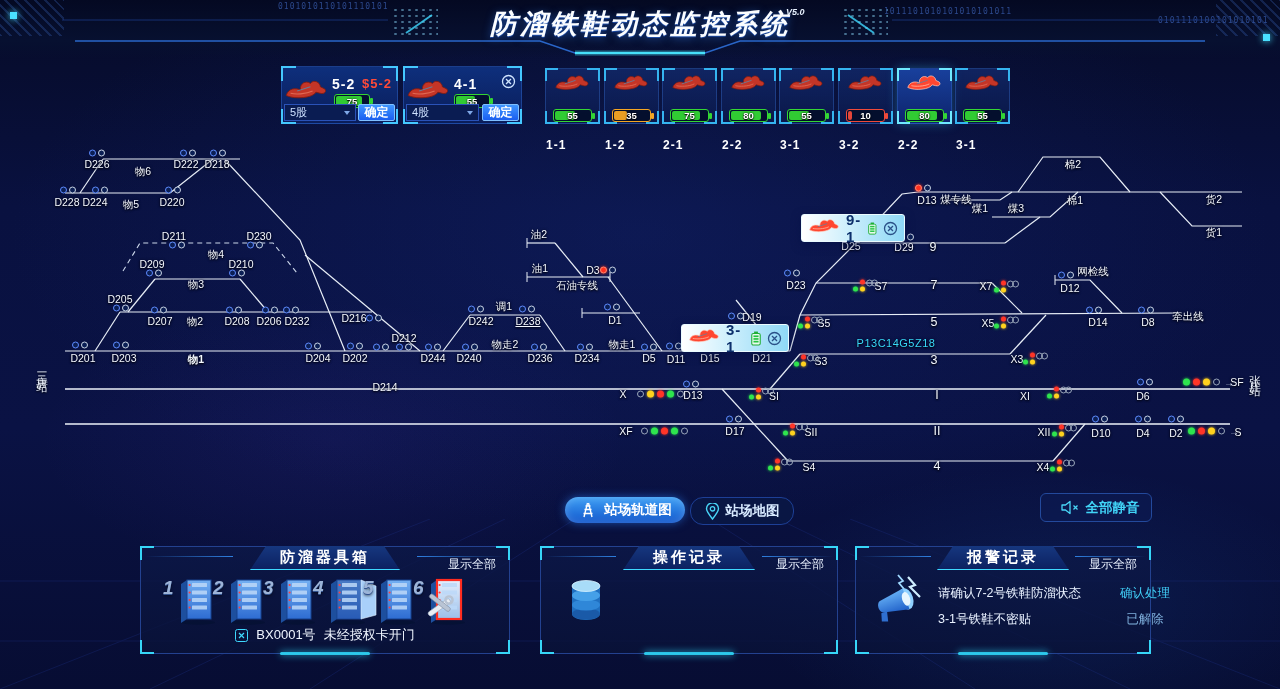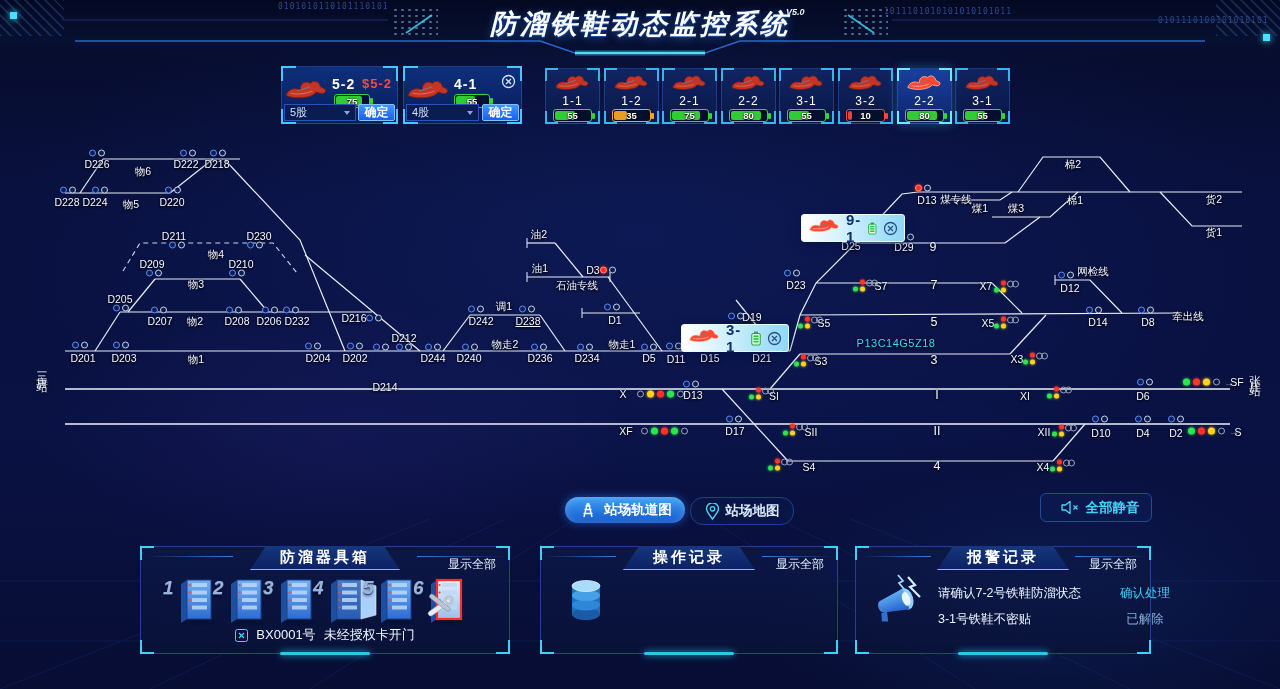--- a/index.html
+++ b/index.html
@@ -38,22 +38,22 @@
     border:1px solid rgba(60,120,220,.35);}
   .scard.active{background:linear-gradient(180deg,rgba(30,80,190,.75),rgba(14,40,120,.8));
     box-shadow:0 0 10px rgba(60,200,255,.35);}
   .ck{position:absolute;width:11px;height:11px;border:0 solid #35b4f0;}
   .scard.active .ck{border-color:#6fe9ff;}
   .ecard .ck{width:13px;height:13px;border-color:#45c8ff;}
   .ck.tl{left:-1px;top:-1px;border-left-width:2px;border-top-width:2px;}
   .ck.tr{right:-1px;top:-1px;border-right-width:2px;border-top-width:2px;}
   .ck.bl{left:-1px;bottom:-1px;border-left-width:2px;border-bottom-width:2px;}
   .ck.br{right:-1px;bottom:-1px;border-right-width:2px;border-bottom-width:2px;}
-  .sid{position:absolute;left:0;width:100%;text-align:center;color:#fff;
-    font-size:12px;font-weight:400;letter-spacing:1px;}
+  .sid{position:absolute;left:0;width:100%;text-align:left;color:#fff;
+    font-size:12px;font-weight:700;letter-spacing:1px;margin-top:44px;}
   .eid{position:absolute;font-size:14px;font-weight:700;color:#fff;letter-spacing:1px;}
   .etag{position:absolute;font-size:13px;font-weight:700;color:#ff4a38;letter-spacing:1px;}
   .batt{position:absolute;border:1.5px solid;border-radius:3px;background:rgba(4,14,40,.85);}
   .bfill{position:absolute;left:1px;top:1px;bottom:1px;border-radius:2px;opacity:.95;}
   .bnub{position:absolute;right:-4px;top:50%;transform:translateY(-50%);width:3px;height:6px;border-radius:1px;}
   .bval{position:absolute;inset:0;display:flex;align-items:center;justify-content:center;
     font-size:9.5px;font-weight:700;color:#fff;text-shadow:0 1px 1px #000,0 0 2px #000;}
   .sel{position:absolute;height:17px;background:#0a1c52;border:1px solid #2a52b8;
     color:#cfe2ff;font-size:11px;display:flex;align-items:center;justify-content:space-between;
     padding:0 5px;box-sizing:border-box;}
@@ -437,21 +437,21 @@
         <div class="dlab" style="left: 196px; top: 285px;">物3</div>
         <div class="dlab" style="left: 120px; top: 299px;">D205</div>
         <div class="dlab" style="left: 160px; top: 321px;">D207</div>
         <div class="dlab" style="left: 195px; top: 322px;">物2</div>
         <div class="dlab" style="left: 237px; top: 321px;">D208</div>
         <div class="dlab" style="left: 269px; top: 321px;">D206</div>
         <div class="dlab" style="left: 297px; top: 321px;">D232</div>
         <div class="dlab" style="left: 354px; top: 318px;">D216</div>
         <div class="dlab" style="left: 83px; top: 358px;">D201</div>
         <div class="dlab" style="left: 124px; top: 358px;">D203</div>
-        <div class="dlab" style="left: 196px; top: 360px;">物1</div>
+        <div class="dlab" style="left: 196px; top: 360px; font-weight: bold;">物1</div>
         <div class="dlab" style="left: 318px; top: 358px;">D204</div>
         <div class="dlab" style="left: 355px; top: 358px;">D202</div>
         <div class="dlab" style="left: 404px; top: 338px;">D212</div>
         <div class="dlab" style="left: 385px; top: 358px; margin-top: 29px;">D214</div>
         <div class="dlab" style="left: 433px; top: 358px;">D244</div>
         <div class="dlab" style="left: 469px; top: 358px;">D240</div>
         <div class="dlab" style="left: 505px; top: 345px;">物走2</div>
         <div class="dlab" style="left: 540px; top: 358px;">D236</div>
         <div class="dlab" style="left: 587px; top: 358px;">D234</div>
         <div class="dlab" style="left: 622px; top: 345px;">物走1</div>

